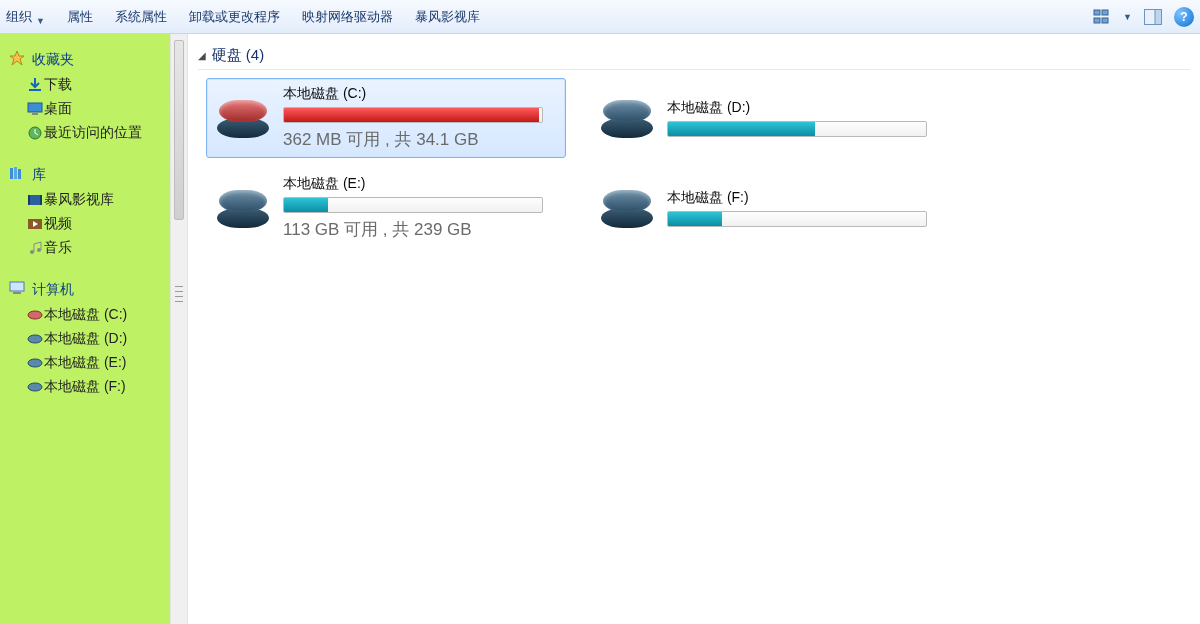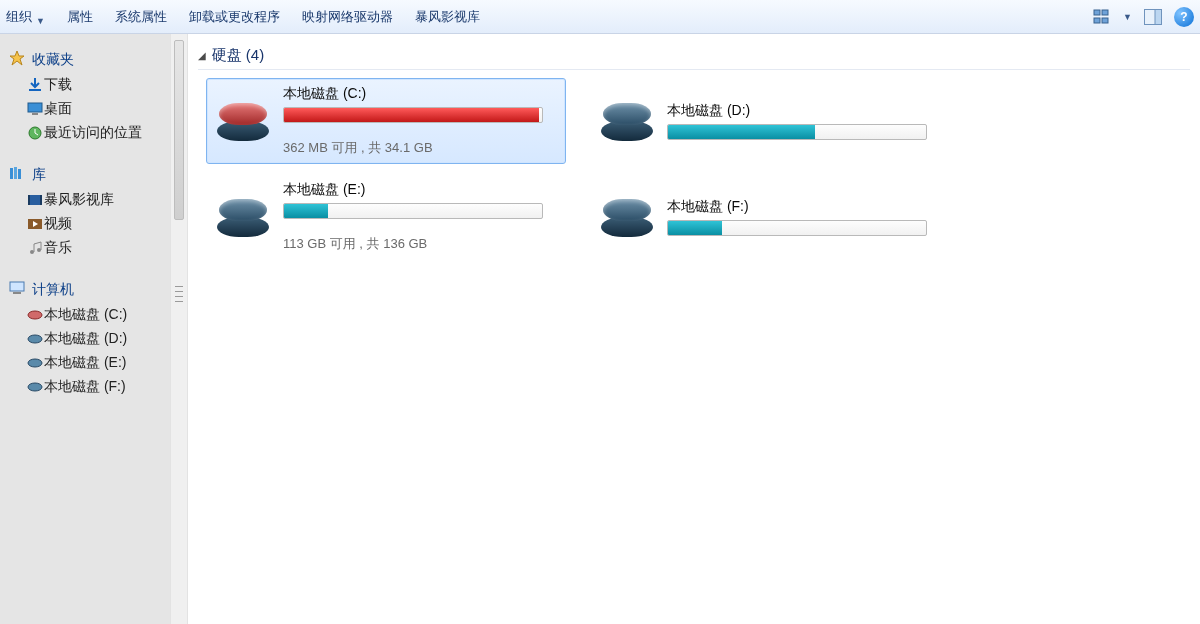--- a/index.html
+++ b/index.html
@@ -17,21 +17,21 @@
 .toolbar-left { display: flex; align-items: center; gap: 22px; }
 .toolbar-btn { color: #1b3a6d; font-size: 13px; cursor: default; display: flex; align-items: flex-end; gap: 4px; }
 .toolbar-btn .caret { font-size: 9px; color: #3a5a8a; }
 .toolbar-right { margin-left: auto; display: flex; align-items: center; gap: 10px; }
 .tb-icon { width: 22px; height: 20px; display: flex; align-items: center; justify-content: center; }
 .tb-icon svg { width: 18px; height: 16px; }
 .help-icon { width: 20px; height: 20px; border-radius: 50%; background: radial-gradient(circle at 30% 30%, #7fc3ff, #0a6fd6); display: flex; align-items: center; justify-content: center; color: #fff; font-weight: bold; font-size: 12px; }
 
 
 .body { display: flex; height: calc(624px - 34px); }
-.sidebar { width: 170px; background: #e5e5e5; padding: 10px 4px 4px 8px; overflow: hidden; }
+.sidebar { width: 170px; background: #bef264; padding: 10px 4px 4px 8px; overflow: hidden; }
 .scroll-col { width: 18px; background: #f0f0f0; border-left: 1px solid #e3e3e3; border-right: 1px solid #e3e3e3; position: relative; }
 .scroll-thumb { position: absolute; top: 6px; left: 3px; width: 10px; height: 180px; background: linear-gradient(#e6e6e6,#cfcfcf); border: 1px solid #bdbdbd; border-radius: 2px; }
 .splitter-handle { position: absolute; top: 250px; left: 4px; width: 8px; height: 20px; display:flex; flex-direction:column; justify-content:space-around;}
 .splitter-handle span{height:1px;background:#9a9a9a;}
 .main { flex: 1; padding: 12px 10px 8px 10px; position: relative; }
 
 
 .sb-group-title { display: flex; align-items: center; gap: 6px; font-size: 14px; color: #0b3e87; margin: 6px 0 4px 0; }
 .sb-item { display: flex; align-items: center; padding: 3px 0 3px 18px; font-size: 14px; color: #222; cursor: default; }
 .sb-item .ic { width: 18px; height: 16px; display:flex; align-items:center; justify-content:center;}
@@ -50,21 +50,21 @@
 .drive.selected { background: linear-gradient(#eaf3ff,#d6e8ff); border: 1px solid #7fb4f0; box-shadow: inset 0 0 0 1px #cfe5ff; }
 .drive-icon { width: 58px; height: 48px; position: relative; }
 .drive-icon .top { position:absolute; top:6px; left:4px; width:48px; height:22px; border-radius:50%/60%; background: linear-gradient(#6f92aa,#2b4d66); box-shadow: inset 0 2px 4px rgba(255,255,255,.4);}
 .drive-icon .base { position:absolute; bottom:4px; left:2px; width:52px; height:20px; border-radius:50%/60%; background: linear-gradient(#3b5d75,#132a3c);}
 .drive-icon.red .top{ background: linear-gradient(#e77a7a,#a02828);}
 .drive-info { flex: 1; }
 .drive-name { font-size: 14px; color: #0a0a0a; margin-bottom: 4px; }
 .bar { width: 260px; height: 16px; border: 1px solid #b9b9b9; border-radius: 2px; background: linear-gradient(#fdfdfd,#f1f1f1); overflow: hidden; position: relative; }
 .bar-fill { height: 100%; background: linear-gradient(#2fc3d6,#0a8fa3); }
 .bar-fill.red { background: linear-gradient(#ff5a5a,#c21818); }
-.drive-stat { margin-top: 16px; font-size: 13px; color: #6a6a6a; }
+.drive-stat { margin-top: 5px; font-size: 17px; color: #6a6a6a; }
 
 </style>
 </head>
 <body>
 
 <div class="toolbar">
   <div class="toolbar-left">
     <div class="toolbar-btn">
       <span>组织</span>
       <span class="caret">▼</span>
@@ -274,21 +274,21 @@
       <div class="drive">
         <div class="drive-icon">
             <div class="base"></div>
             <div class="top"></div>
           </div>
         <div class="drive-info">
           <div class="drive-name">本地磁盘 (E:)</div>
           <div class="bar">
               <div class="bar-fill" style="width:17%"></div>
             </div>
-          <div class="drive-stat">113 GB 可用 , 共 136 GB</div>
+          <div class="drive-stat">113 GB 可用 , 共 239 GB</div>
         </div>
       </div>
 
       <div class="drive">
         <div class="drive-icon">
             <div class="base"></div>
             <div class="top"></div>
           </div>
         <div class="drive-info">
           <div class="drive-name">本地磁盘 (F:)</div>

